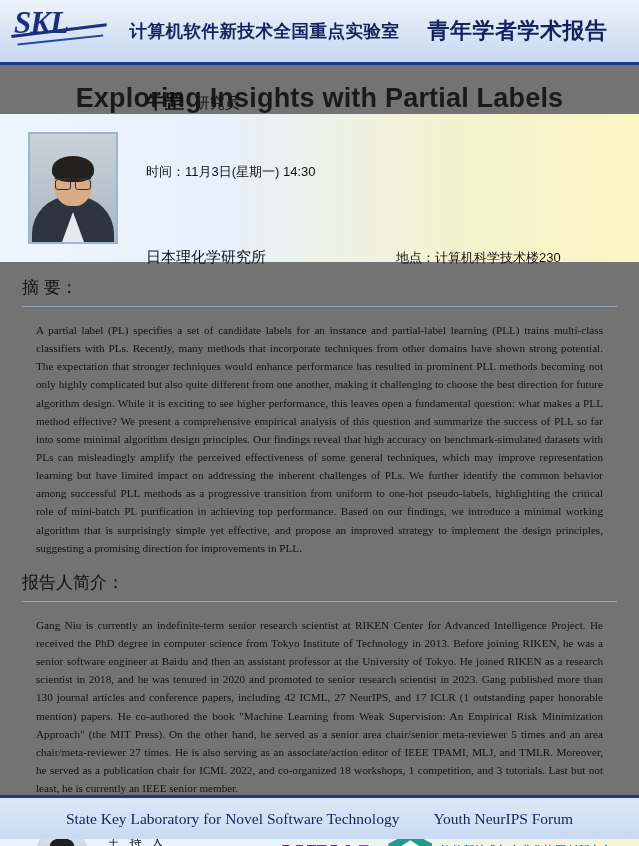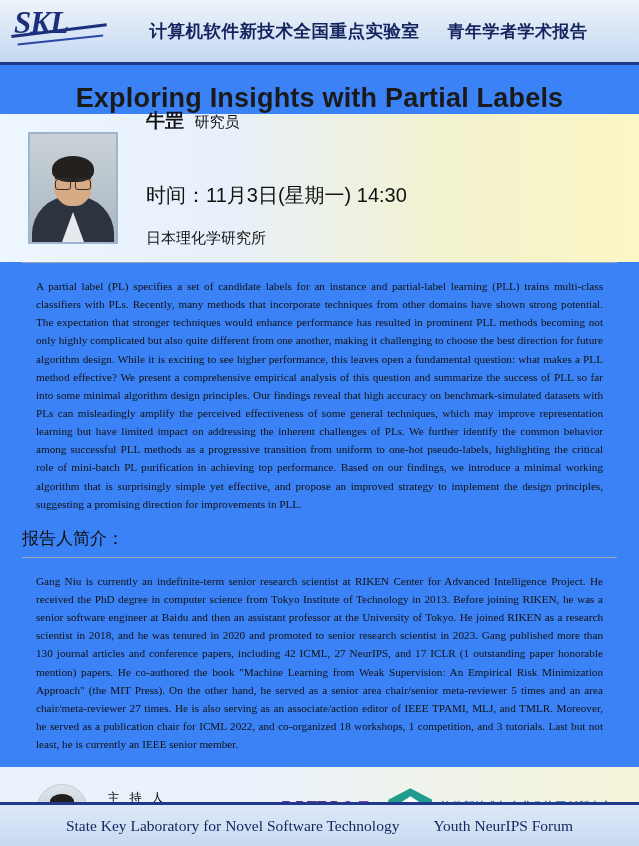--- a/index.html
+++ b/index.html
@@ -10,21 +10,21 @@
     width: 639px;
     height: 846px;
     background: #ffffff;
     font-family: "Liberation Sans", sans-serif;
     overflow: hidden;
   }
   .poster {
     position: relative;
     width: 639px;
     height: 846px;
-    background: #3b82f6;
+    background: #737373;
     box-sizing: border-box;
   }
   
   .header {
     position: relative;
     height: 62px;
     background: linear-gradient(180deg, #eef3fa 0%, #d7e4f5 55%, #c5d8f0 100%);
     border-bottom: 3px solid #20398c;
     display: flex;
     align-items: center;
@@ -73,21 +73,21 @@
     gap: 28px;
     padding-right: 14px;
   }
   .header-title-main {
     font-size: 17.5px;
     font-weight: bold;
     color: #13235e;
     letter-spacing: 0.5px;
   }
   .header-title-sub {
-    font-size: 17px;
+    font-size: 22px;
     font-weight: bold;
     color: #13235e;
     letter-spacing: 0.5px;
   }
   
   .talk-title {
     text-align: center;
     font-size: 27px;
     color: #1a1a1a;
     padding: 18px 10px 0;
@@ -200,21 +200,21 @@
     align-items: baseline;
     margin-bottom: 20px;
   }
   .speaker-affil {
     font-size: 15px;
     color: #111;
     width: 250px;
     flex: 0 0 auto;
   }
   .speaker-meta {
-    font-size: 20px;
+    font-size: 13px;
     color: #111;
     margin-top: 48px;
   }
   
   .section {
     padding: 0 22px;
   }
   .section-heading {
     font-size: 17px;
     color: #111;
@@ -356,21 +356,21 @@
   }
   .coop-en {
     font-size: 4.6px;
     color: #3b7fb0;
     letter-spacing: 0.1px;
   }
   
   .bottom-bar {
     position: absolute;
     left: 0;
-    bottom: 0;
+    bottom: 7px;
     width: 100%;
     height: 44px;
     background: linear-gradient(180deg, #dce8f7 0%, #c8daf1 100%);
     border-top: 3px solid #20398c;
     display: flex;
     align-items: center;
     justify-content: center;
     gap: 34px;
     box-sizing: border-box;
     text-align: right;
@@ -415,25 +415,29 @@
         <span class="speaker-name">牛罡</span>
         <span class="speaker-rank">研究员</span>
       </div>
       <div class="speaker-row">
         <div class="speaker-meta">
           <span>时间：</span><span>11月3日(星期一) 14:30</span>
         </div>
       </div>
       <div class="speaker-row">
         <div class="speaker-affil">日本理化学研究所</div>
+        <div class="speaker-meta">
+          <span>地点：</span><span>计算机科学技术楼230</span>
+        </div>
       </div>
     </div>
   </div>
 
   <div class="section">
+    <div class="section-heading">摘 要：</div>
     <hr class="section-rule">
     <p class="abstract-text">A partial label (PL) specifies a set of candidate labels for an instance and partial-label learning (PLL) trains multi-class classifiers with PLs. Recently, many methods that incorporate techniques from other domains have shown strong potential. The expectation that stronger techniques would enhance performance has resulted in prominent PLL methods becoming not only highly complicated but also quite different from one another, making it challenging to choose the best direction for future algorithm design. While it is exciting to see higher performance, this leaves open a fundamental question: what makes a PLL method effective? We present a comprehensive empirical analysis of this question and summarize the success of PLL so far into some minimal algorithm design principles. Our findings reveal that high accuracy on benchmark-simulated datasets with PLs can misleadingly amplify the perceived effectiveness of some general techniques, which may improve representation learning but have limited impact on addressing the inherent challenges of PLs. We further identify the common behavior among successful PLL methods as a progressive transition from uniform to one-hot pseudo-labels, highlighting the critical role of mini-batch PL purification in achieving top performance. Based on our findings, we introduce a minimal working algorithm that is surprisingly simple yet effective, and propose an improved strategy to implement the design principles, suggesting a promising direction for improvements in PLL.</p>
   </div>
 
   <div class="section">
     <div class="section-heading">报告人简介：</div>
     <hr class="section-rule">
     <p class="bio-text">Gang Niu is currently an indefinite-term senior research scientist at RIKEN Center for Advanced Intelligence Project. He received the PhD degree in computer science from Tokyo Institute of Technology in 2013. Before joining RIKEN, he was a senior software engineer at Baidu and then an assistant professor at the University of Tokyo. He joined RIKEN as a research scientist in 2018, and he was tenured in 2020 and promoted to senior research scientist in 2023. Gang published more than 130 journal articles and conference papers, including 42 ICML, 27 NeurIPS, and 17 ICLR (1 outstanding paper honorable mention) papers. He co-authored the book "Machine Learning from Weak Supervision: An Empirical Risk Minimization Approach" (the MIT Press). On the other hand, he served as a senior area chair/senior meta-reviewer 5 times and an area chair/meta-reviewer 27 times. He is also serving as an associate/action editor of IEEE TPAMI, MLJ, and TMLR. Moreover, he served as a publication chair for ICML 2022, and co-organized 18 workshops, 1 competition, and 3 tutorials. Last but not least, he is currently an IEEE senior member.</p>
   </div>
 

